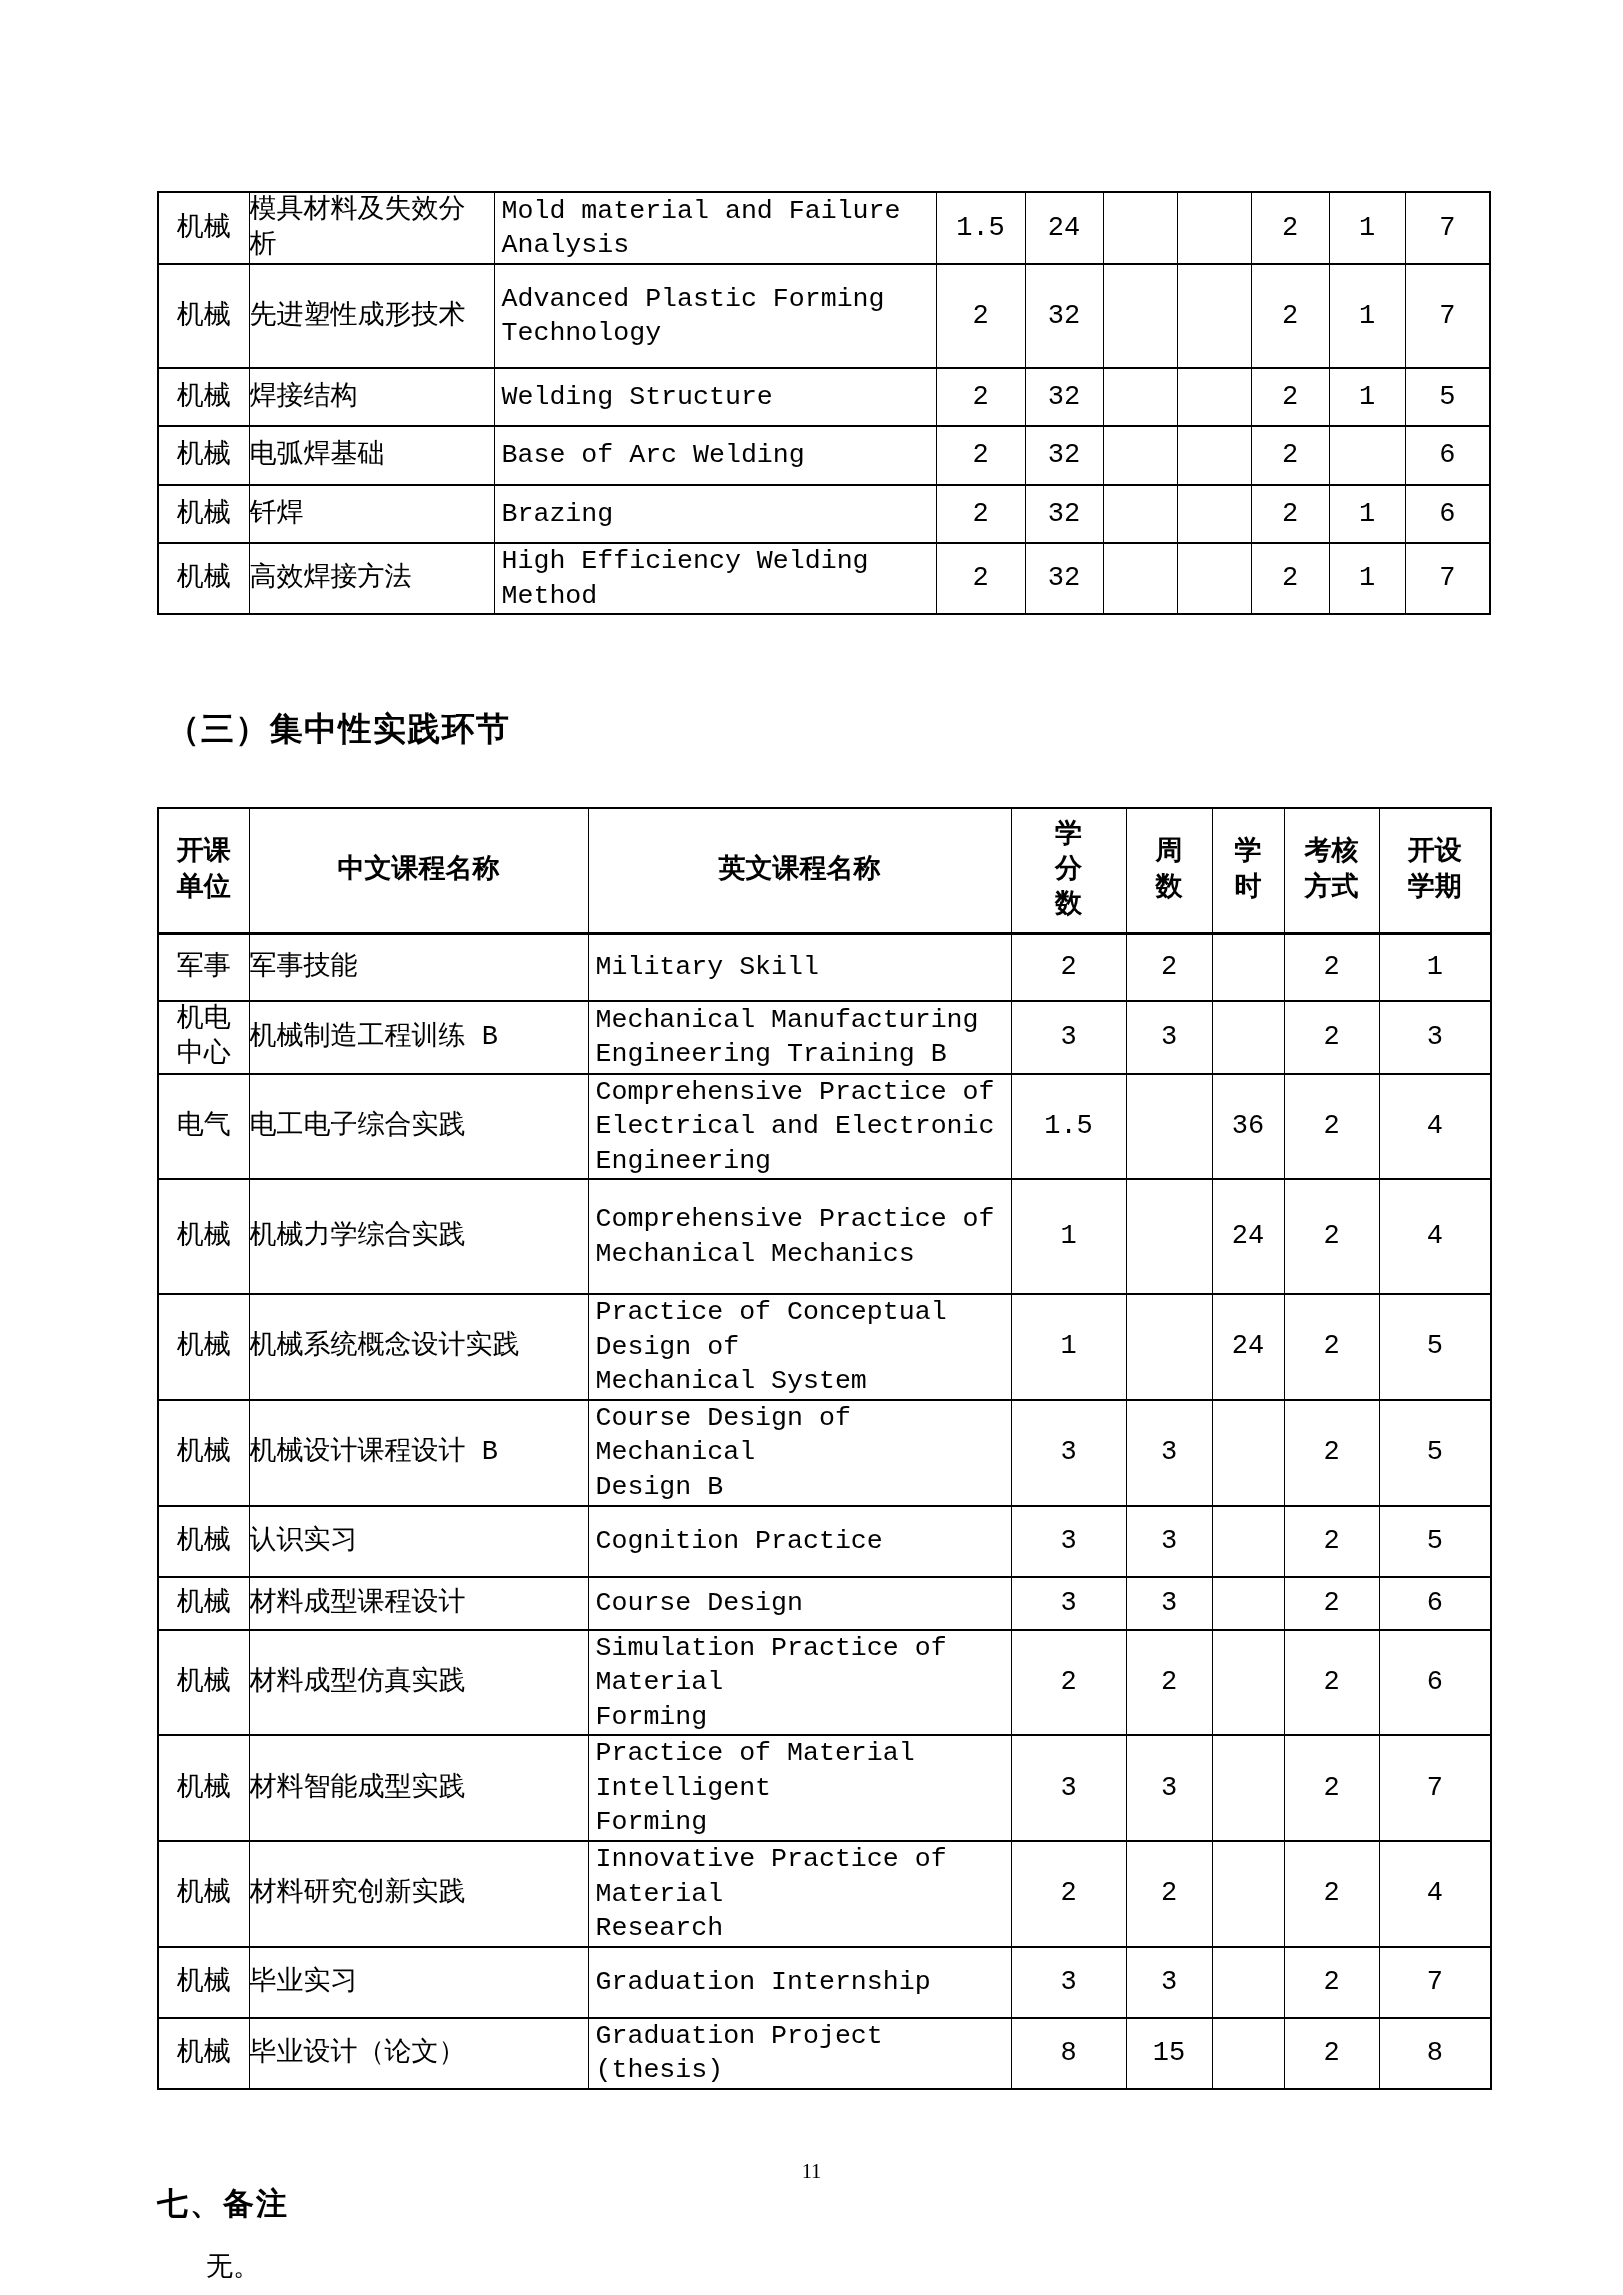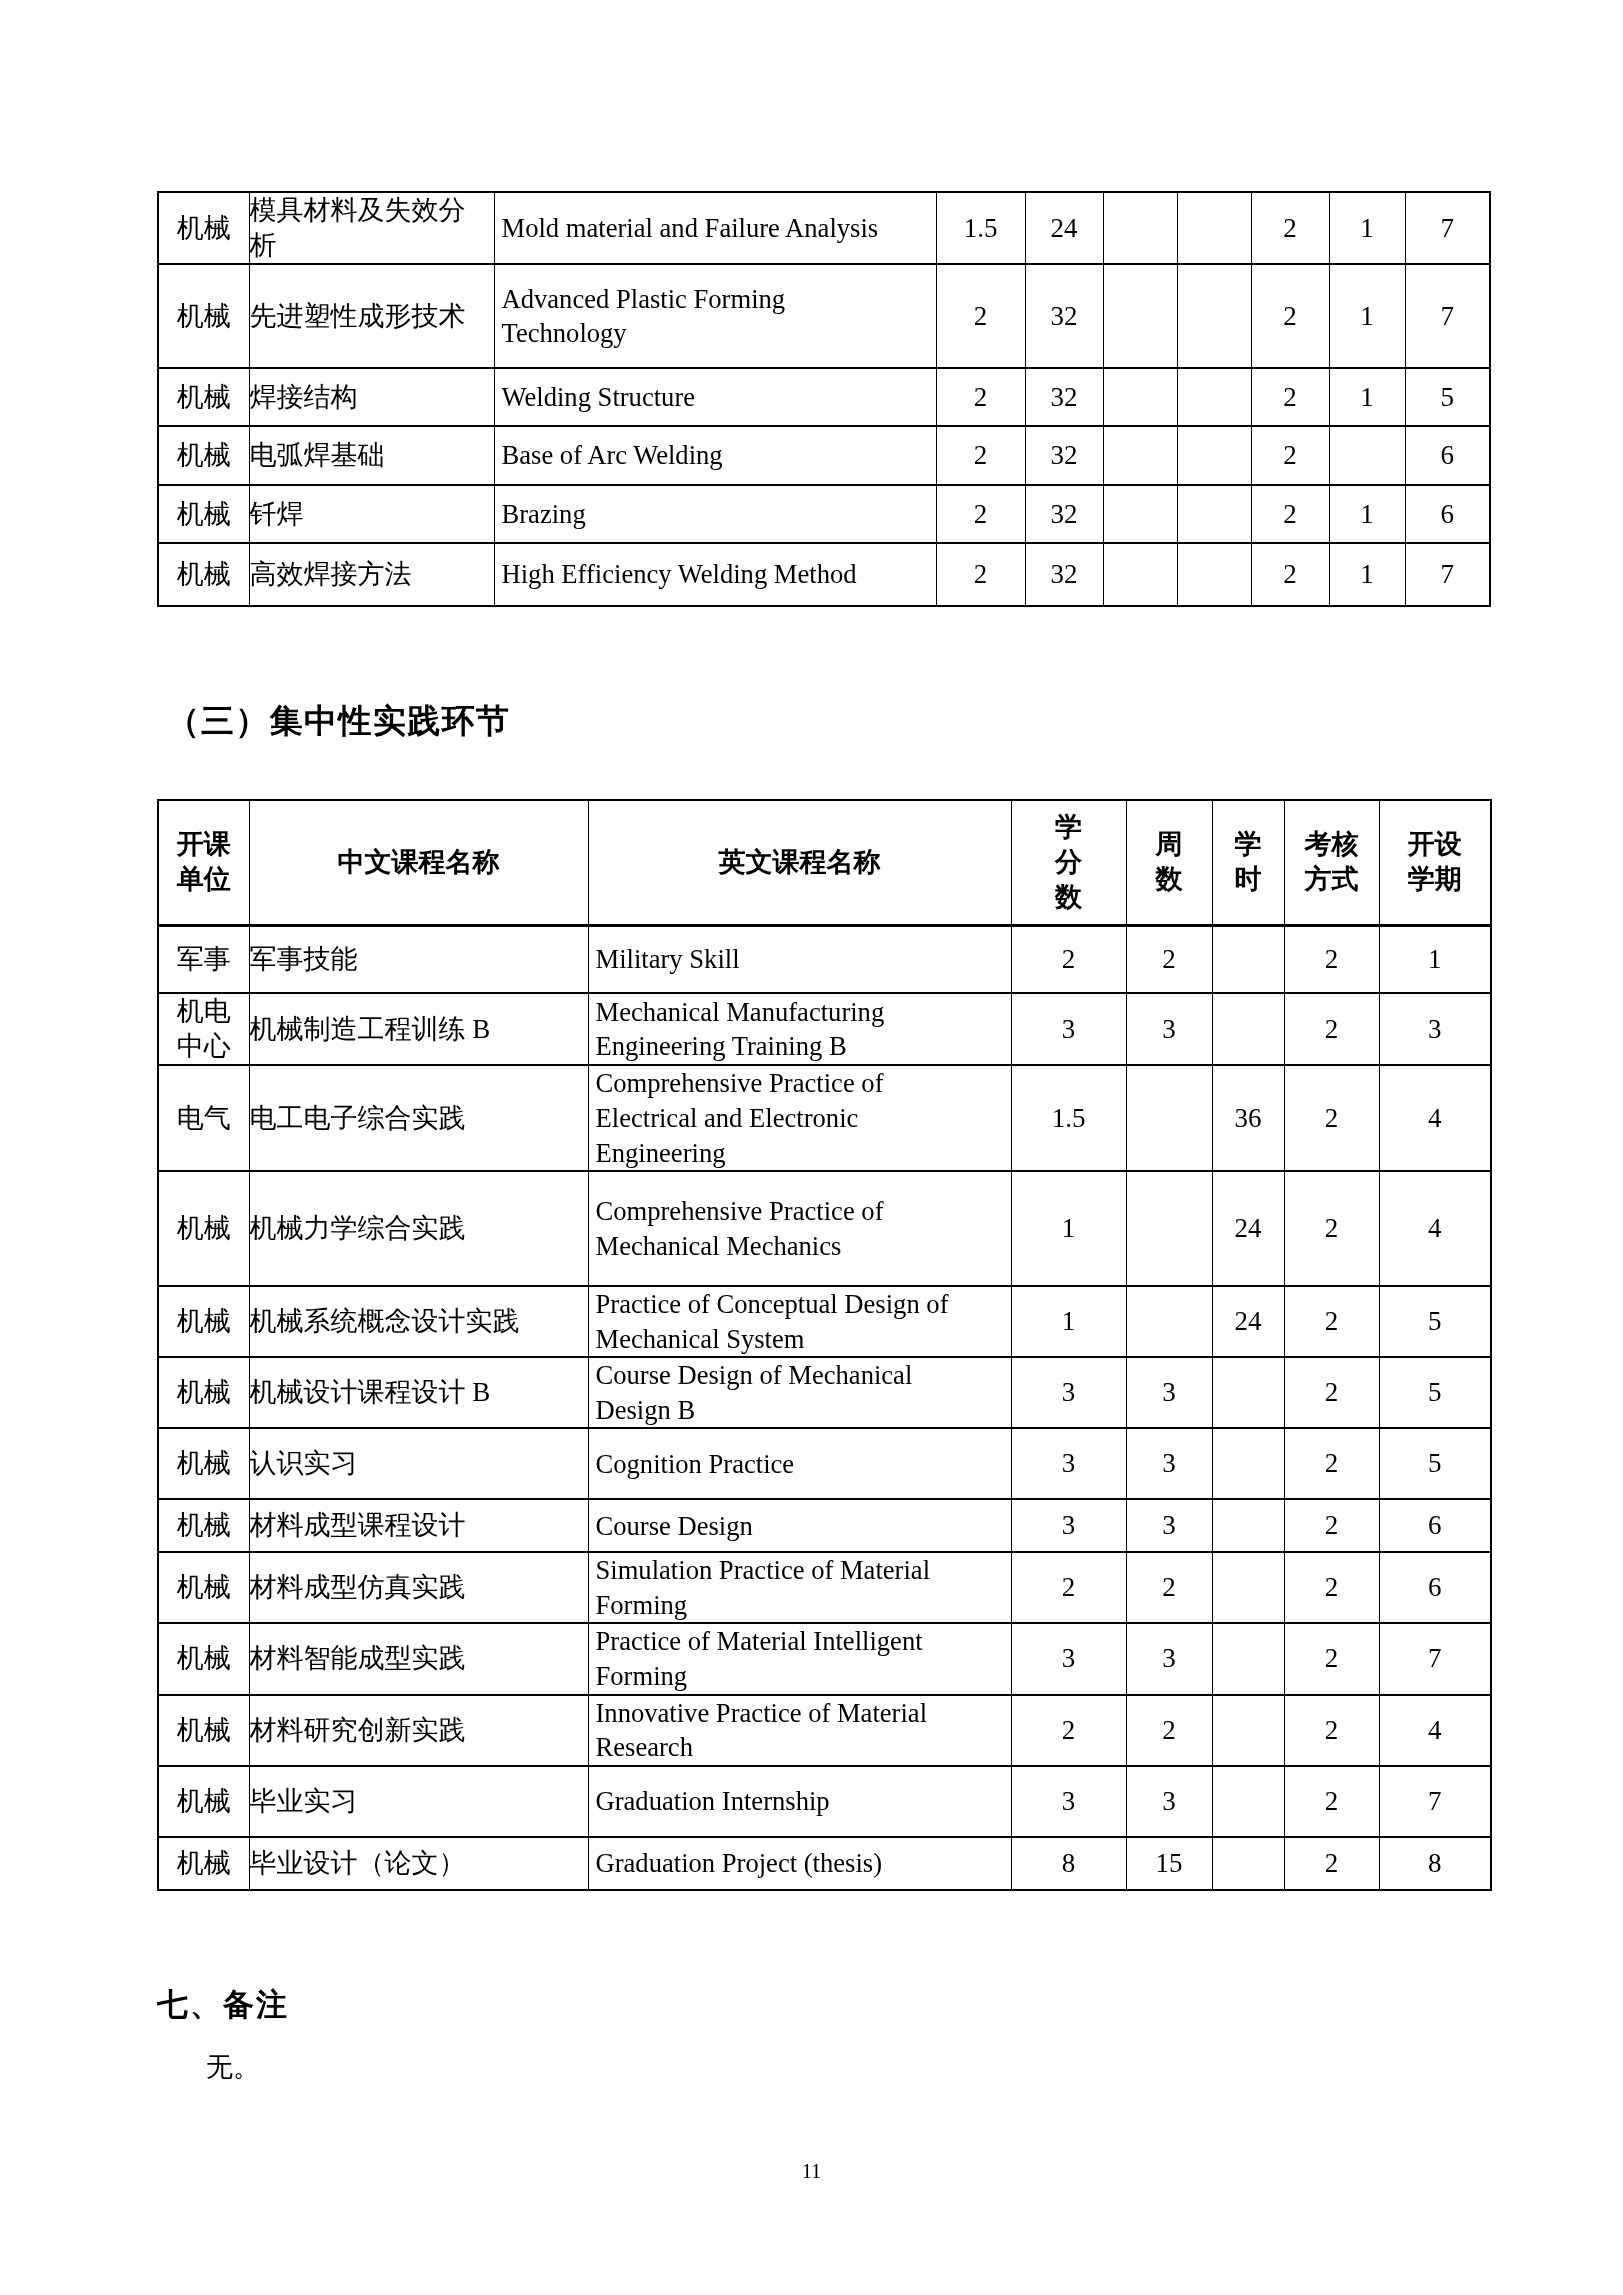--- a/index.html
+++ b/index.html
@@ -2,21 +2,21 @@
 <html style="font-size:11px"><head>
 <meta charset="utf-8">
 <title>Curriculum Page</title>
 <style>
   * { margin:0; padding:0; box-sizing:border-box; }
   html,body { background:#fff; }
   .page {
     position:relative; width:1623px; height:2295px; background:#ffffff;
     font-family:"Liberation Serif", serif; color:#000; overflow:hidden;
   }
-  .content { position:absolute; left:157px; top:0; width:1333px; }
+  .content { position:absolute; left:157px; top:0; width:1333px;font-family:Liberation Mono, monospace; }
 
   table { border-collapse:collapse; table-layout:fixed; width:1333px; border:2.7px solid #000; }
   td, th {
     border-top:2px solid #000; border-bottom:2px solid #000;
     border-left:1.4px solid #000; border-right:1.4px solid #000;
     vertical-align:middle; font-size:27px; line-height:1.3;
     white-space:pre-line; overflow:hidden;
   }
   .cell-center { text-align:center; }
   .cell-zh { text-align:left; padding-left:0; padding-right:2.7px; }

